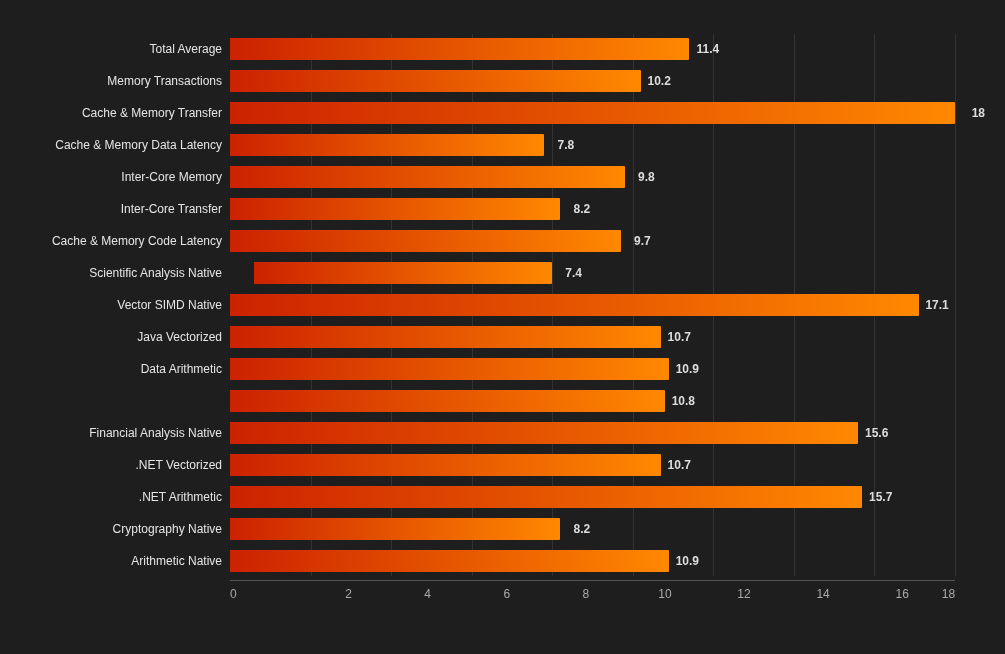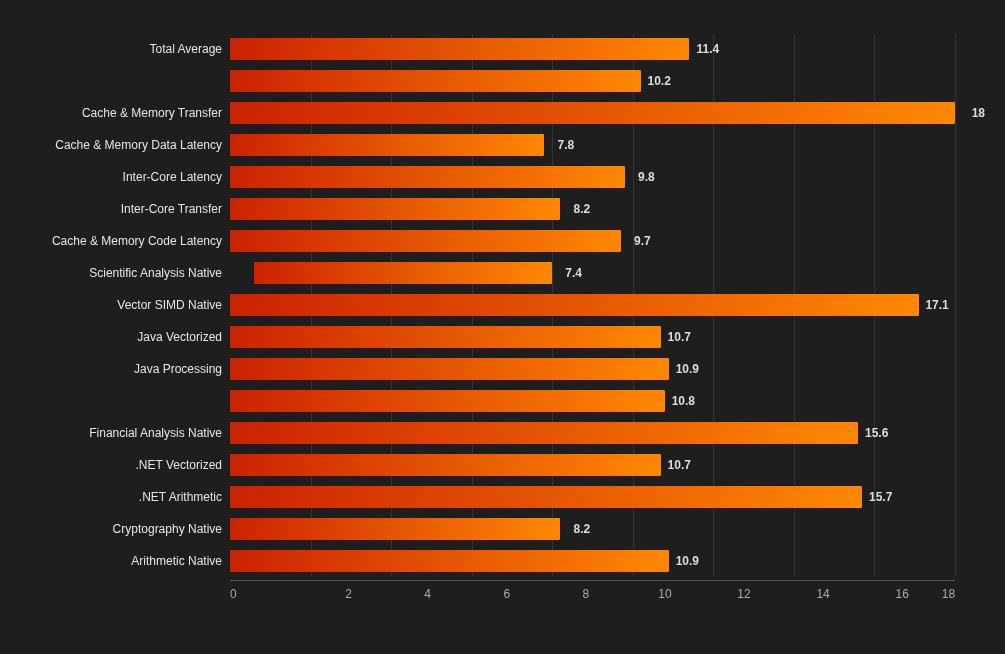--- a/index.html
+++ b/index.html
@@ -115,20 +115,21 @@
     <div id="bars-container">
         <div class="bar-row">
           <div class="bar-label">Total Average</div>
           <div class="bar-wrapper">
             <div class="bar" style="width: 63.3333%;">
               <span class="bar-value">11.4</span>
             </div>
           </div>
         </div>
         <div class="bar-row">
+          <div class="bar-label">Memory Transactions</div>
           <div class="bar-wrapper">
             <div class="bar" style="width: 56.6667%;">
               <span class="bar-value">10.2</span>
             </div>
           </div>
         </div>
         <div class="bar-row">
           <div class="bar-label">Cache &amp; Memory Transfer</div>
           <div class="bar-wrapper">
             <div class="bar" style="width: 100%;">
@@ -138,21 +139,21 @@
         </div>
         <div class="bar-row">
           <div class="bar-label">Cache &amp; Memory Data Latency</div>
           <div class="bar-wrapper">
             <div class="bar" style="width: 43.3333%;">
               <span class="bar-value">7.8</span>
             </div>
           </div>
         </div>
         <div class="bar-row">
-          <div class="bar-label">Inter-Core Latency</div>
+          <div class="bar-label">Inter-Core Memory</div>
           <div class="bar-wrapper">
             <div class="bar" style="width: 54.4444%;">
               <span class="bar-value">9.8</span>
             </div>
           </div>
         </div>
         <div class="bar-row">
           <div class="bar-label">Inter-Core Transfer</div>
           <div class="bar-wrapper">
             <div class="bar" style="width: 45.5556%;">
@@ -186,21 +187,21 @@
         </div>
         <div class="bar-row">
           <div class="bar-label">Java Vectorized</div>
           <div class="bar-wrapper">
             <div class="bar" style="width: 59.4444%;">
               <span class="bar-value">10.7</span>
             </div>
           </div>
         </div>
         <div class="bar-row">
-          <div class="bar-label">Java Processing</div>
+          <div class="bar-label">Data Arithmetic</div>
           <div class="bar-wrapper">
             <div class="bar" style="width: 60.5556%;">
               <span class="bar-value">10.9</span>
             </div>
           </div>
         </div>
         <div class="bar-row">
           <div class="bar-wrapper">
             <div class="bar" style="width: 60%; padding-left: 20px;">
               <span class="bar-value">10.8</span>

